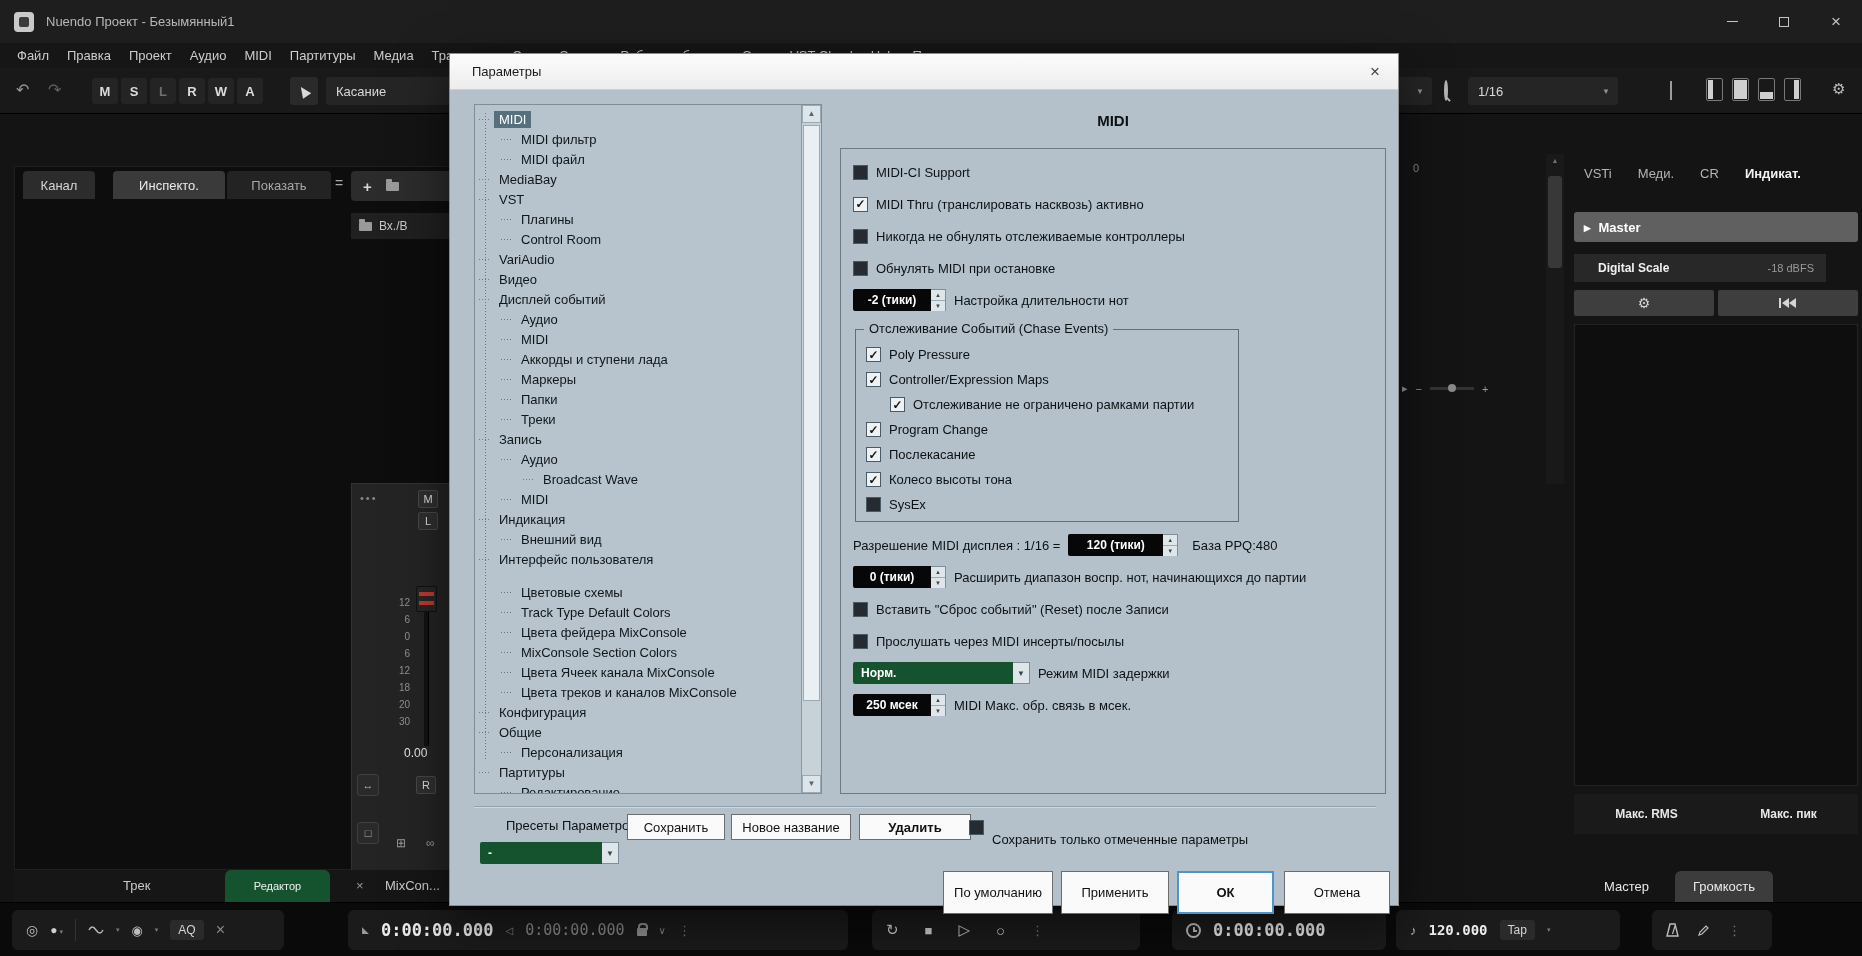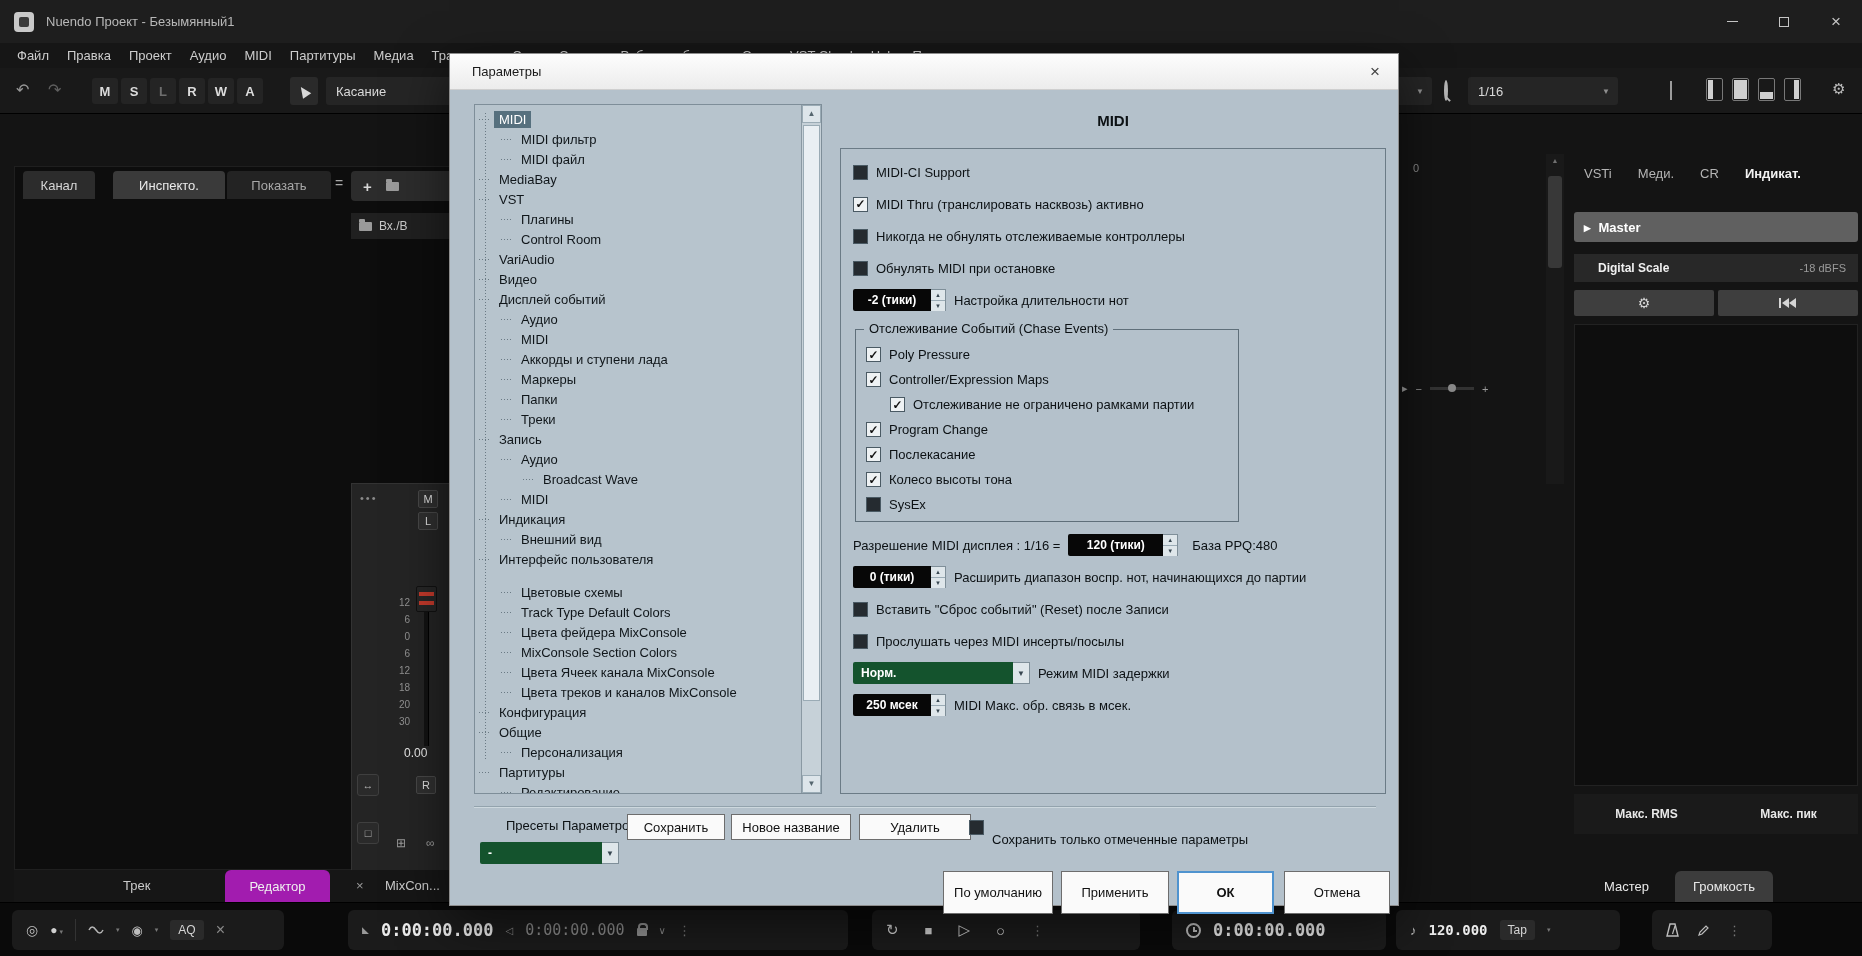--- a/index.html
+++ b/index.html
@@ -82,42 +82,42 @@
   .fader-cap { position:absolute; left:64px; top:102px; width:21px; height:26px; background:#262626;
                border:1px solid #111; border-radius:2px; }
   .fader-cap::before { content:""; position:absolute; left:2px; right:2px; top:5px; height:4px; background:#c0392b; }
   .fader-cap::after  { content:""; position:absolute; left:2px; right:2px; top:14px; height:4px; background:#c0392b; }
   .rack-ic { position:absolute; left:5px; width:22px; height:22px; background:#2a2a2a; border:1px solid #3f3f3f;
              border-radius:3px; color:#b5b5b5; font-size:11px; display:flex; align-items:center; justify-content:center; }
   .strip-val { position:absolute; color:#e6e6e6; font-size:12px; }
 
   .bottom-tabs { position:absolute; left:14px; top:756px; width:449px; height:32px; background:#161616; }
   .bt-text { position:absolute; top:8px; font-size:13px; color:#c9c9c9; }
-  .bt-active { position:absolute; left:211px; top:0; width:105px; height:32px; background:#a21caf;
-               border-radius:6px 6px 0 0; color:#f0f0f0; font-size:13px; display:flex; align-items:center;
+  .bt-active { position:absolute; left:211px; top:0; width:105px; height:32px; background:#14532d;
+               border-radius:6px 6px 0 0; color:#f0f0f0; font-size:11px; display:flex; align-items:center;
                justify-content:center; }
 
   .ruler-zero { position:absolute; left:1413px; top:48px; color:#888; font-size:11px; }
   .mini-vscroll { position:absolute; left:1546px; top:40px; width:18px; height:330px; background:#191919; }
   .mini-vscroll .ar { display:block; text-align:center; font-size:7px; color:#707070; line-height:14px; }
   .mini-thumb { position:absolute; left:2px; top:22px; width:14px; height:92px; background:#383838; border-radius:3px; }
   .zoom-row { position:absolute; left:1402px; top:268px; display:flex; align-items:center; gap:8px;
               color:#9a9a9a; font-size:11px; }
   .zoom-track { width:44px; height:3px; background:#333; position:relative; }
   .zoom-track::after { content:""; position:absolute; left:18px; top:-3px; width:8px; height:8px;
                        border-radius:50%; background:#8a8a8a; }
 
   .right-panel { position:absolute; left:1572px; top:0; width:290px; height:788px; }
   .rz-tabs { position:absolute; left:0; top:52px; display:flex; gap:26px; padding-left:12px; }
   .rz-tab { font-size:13px; color:#b5b5b5; }
   .rz-tab.active { color:#f2f2f2; font-weight:bold; }
   .master-bar { position:absolute; left:2px; top:98px; width:284px; height:30px; background:#606060;
                 border-radius:3px; display:flex; align-items:center; gap:8px; padding-left:10px;
                 color:#fff; font-weight:bold; font-size:13px; }
-  .scale-row { position:absolute; left:2px; top:140px; width:284px; height:28px; background:#282828;
+  .scale-row { position:absolute; left:2px; top:140px; width:252px; height:28px; background:#282828;
                display:flex; align-items:center; }
   .btn-row { position:absolute; left:2px; top:176px; width:284px; display:flex; gap:4px; }
   .meter-btn { flex:1; height:26px; background:#3e3e3e; border-radius:2px; display:flex;
                align-items:center; justify-content:center; color:#d5d5d5; font-size:14px; }
   .meter-area { position:absolute; left:2px; top:210px; width:284px; height:462px; background:#0e0e0e;
                 border:1px solid #222; }
   .max-row { position:absolute; left:2px; top:680px; width:284px; height:40px; background:#1a1a1a;
              display:flex; align-items:center; justify-content:space-around; }
   .max-lbl { font-size:12px; font-weight:bold; color:#e8e8e8; }
   .rb-tabs { position:absolute; left:0; top:752px; width:290px; height:36px; display:flex;
@@ -701,21 +701,21 @@
 
       <div class="sep-line"></div>
 
       <span class="presets-label">Пресеты Параметров</span>
       <span class="combo presets-combo">
         <span class="combo-val">-</span>
         <span class="combo-arrow">▼</span>
       </span>
       <button class="btn" style="left:177px;top:724px;width:98px;">Сохранить</button>
       <button class="btn" style="left:281px;top:724px;width:120px;">Новое название</button>
-      <button class="btn" style="left:409px;top:724px;width:112px;">Удалить</button>
+      <button class="btn" style="left:409px;top:724px;width:112px;font-weight:bold;">Удалить</button>
       <span class="cb marked-cb"></span>
       <span class="marked-lbl">Сохранить только отмеченные параметры</span>
 
       <button class="btn footer-btn" style="left:493px;width:110px;">По умолчанию</button>
       <button class="btn footer-btn" style="left:611px;width:108px;">Применить</button>
       <button class="btn footer-btn ok" style="left:727px;width:97px;">ОК</button>
       <button class="btn footer-btn" style="left:834px;width:106px;">Отмена</button>
     </div>
   </div>
 

